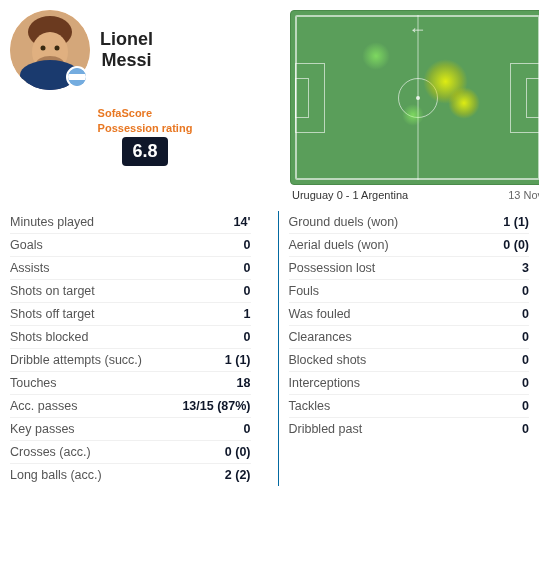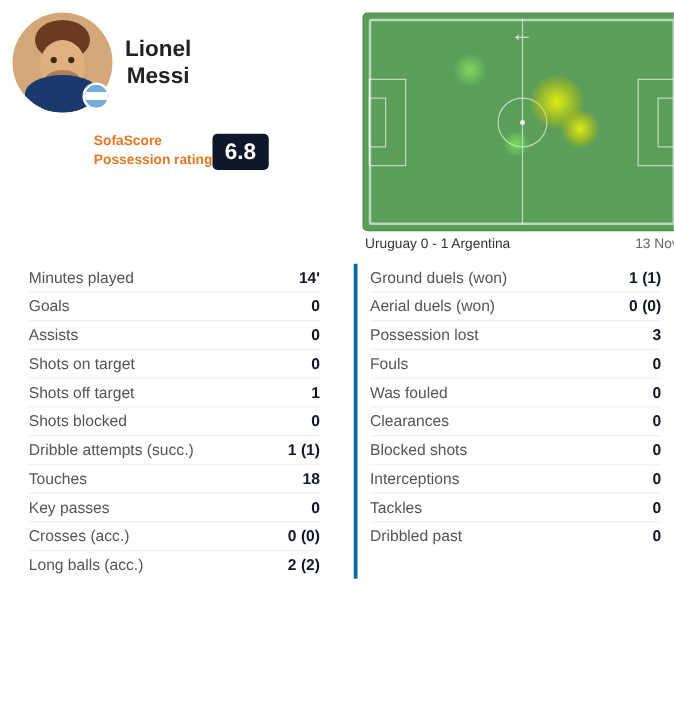--- a/index.html
+++ b/index.html
@@ -65,23 +65,24 @@
       border-radius: 50%;
     }
     .player-name {
       font-size: 18px;
       font-weight: bold;
       color: #222;
     }
     .rating-section {
       display: flex;
       align-items: center;
-      justify-content: center;
+      justify-content: space-between;
       margin-bottom: 8px;
       padding: 4px 0;
+      flex-direction: column;
     }
     .sofascore-label {
       font-size: 11px;
       color: #e87722;
       font-weight: bold;
       line-height: 1.4;
     }
     .rating-badge {
       background: #0f172a;
       color: #fff;
@@ -132,24 +133,24 @@
       font-size: 11px;
       margin-top: 4px;
       color: #333;
       padding: 0 2px;
     }
     .match-result { color: #333; font-weight: normal; text-align: center; }
     .match-date { color: #666; }
     .columns {
       display: flex;
       gap: 12px;
-      padding: 0 10px 10px 23px;
+      padding: 0 10px 10px 10px;
     }
     .col-left { flex: 1; padding-right: 15px; }
-    .col-right { flex: 1; padding-left: 10px; border-left: 3px solid #0369a1; }
+    .col-right { flex: 1; padding-left: 10px; border-left: 1px solid #0369a1; }
   </style>
 </head>
 <body>
 
 <div class="top-section">
 
   <div class="player-info">
     <div class="player-header">
       <div class="avatar-wrap">
         <div class="avatar-face">
@@ -245,20 +246,24 @@
   </div>
       <div class="stat-row">
     <span class="stat-label">Dribble attempts (succ.)</span>
     <span class="stat-value">1 (1)</span>
   </div>
       <div class="stat-row">
     <span class="stat-label">Touches</span>
     <span class="stat-value">18</span>
   </div>
       <div class="stat-row">
+    <span class="stat-label">Acc. passes</span>
+    <span class="stat-value">13/15 (87%)</span>
+  </div>
+      <div class="stat-row">
     <span class="stat-label">Key passes</span>
     <span class="stat-value">0</span>
   </div>
       <div class="stat-row">
     <span class="stat-label">Crosses (acc.)</span>
     <span class="stat-value">0 (0)</span>
   </div>
       <div class="stat-row">
     <span class="stat-label">Long balls (acc.)</span>
     <span class="stat-value">2 (2)</span>

